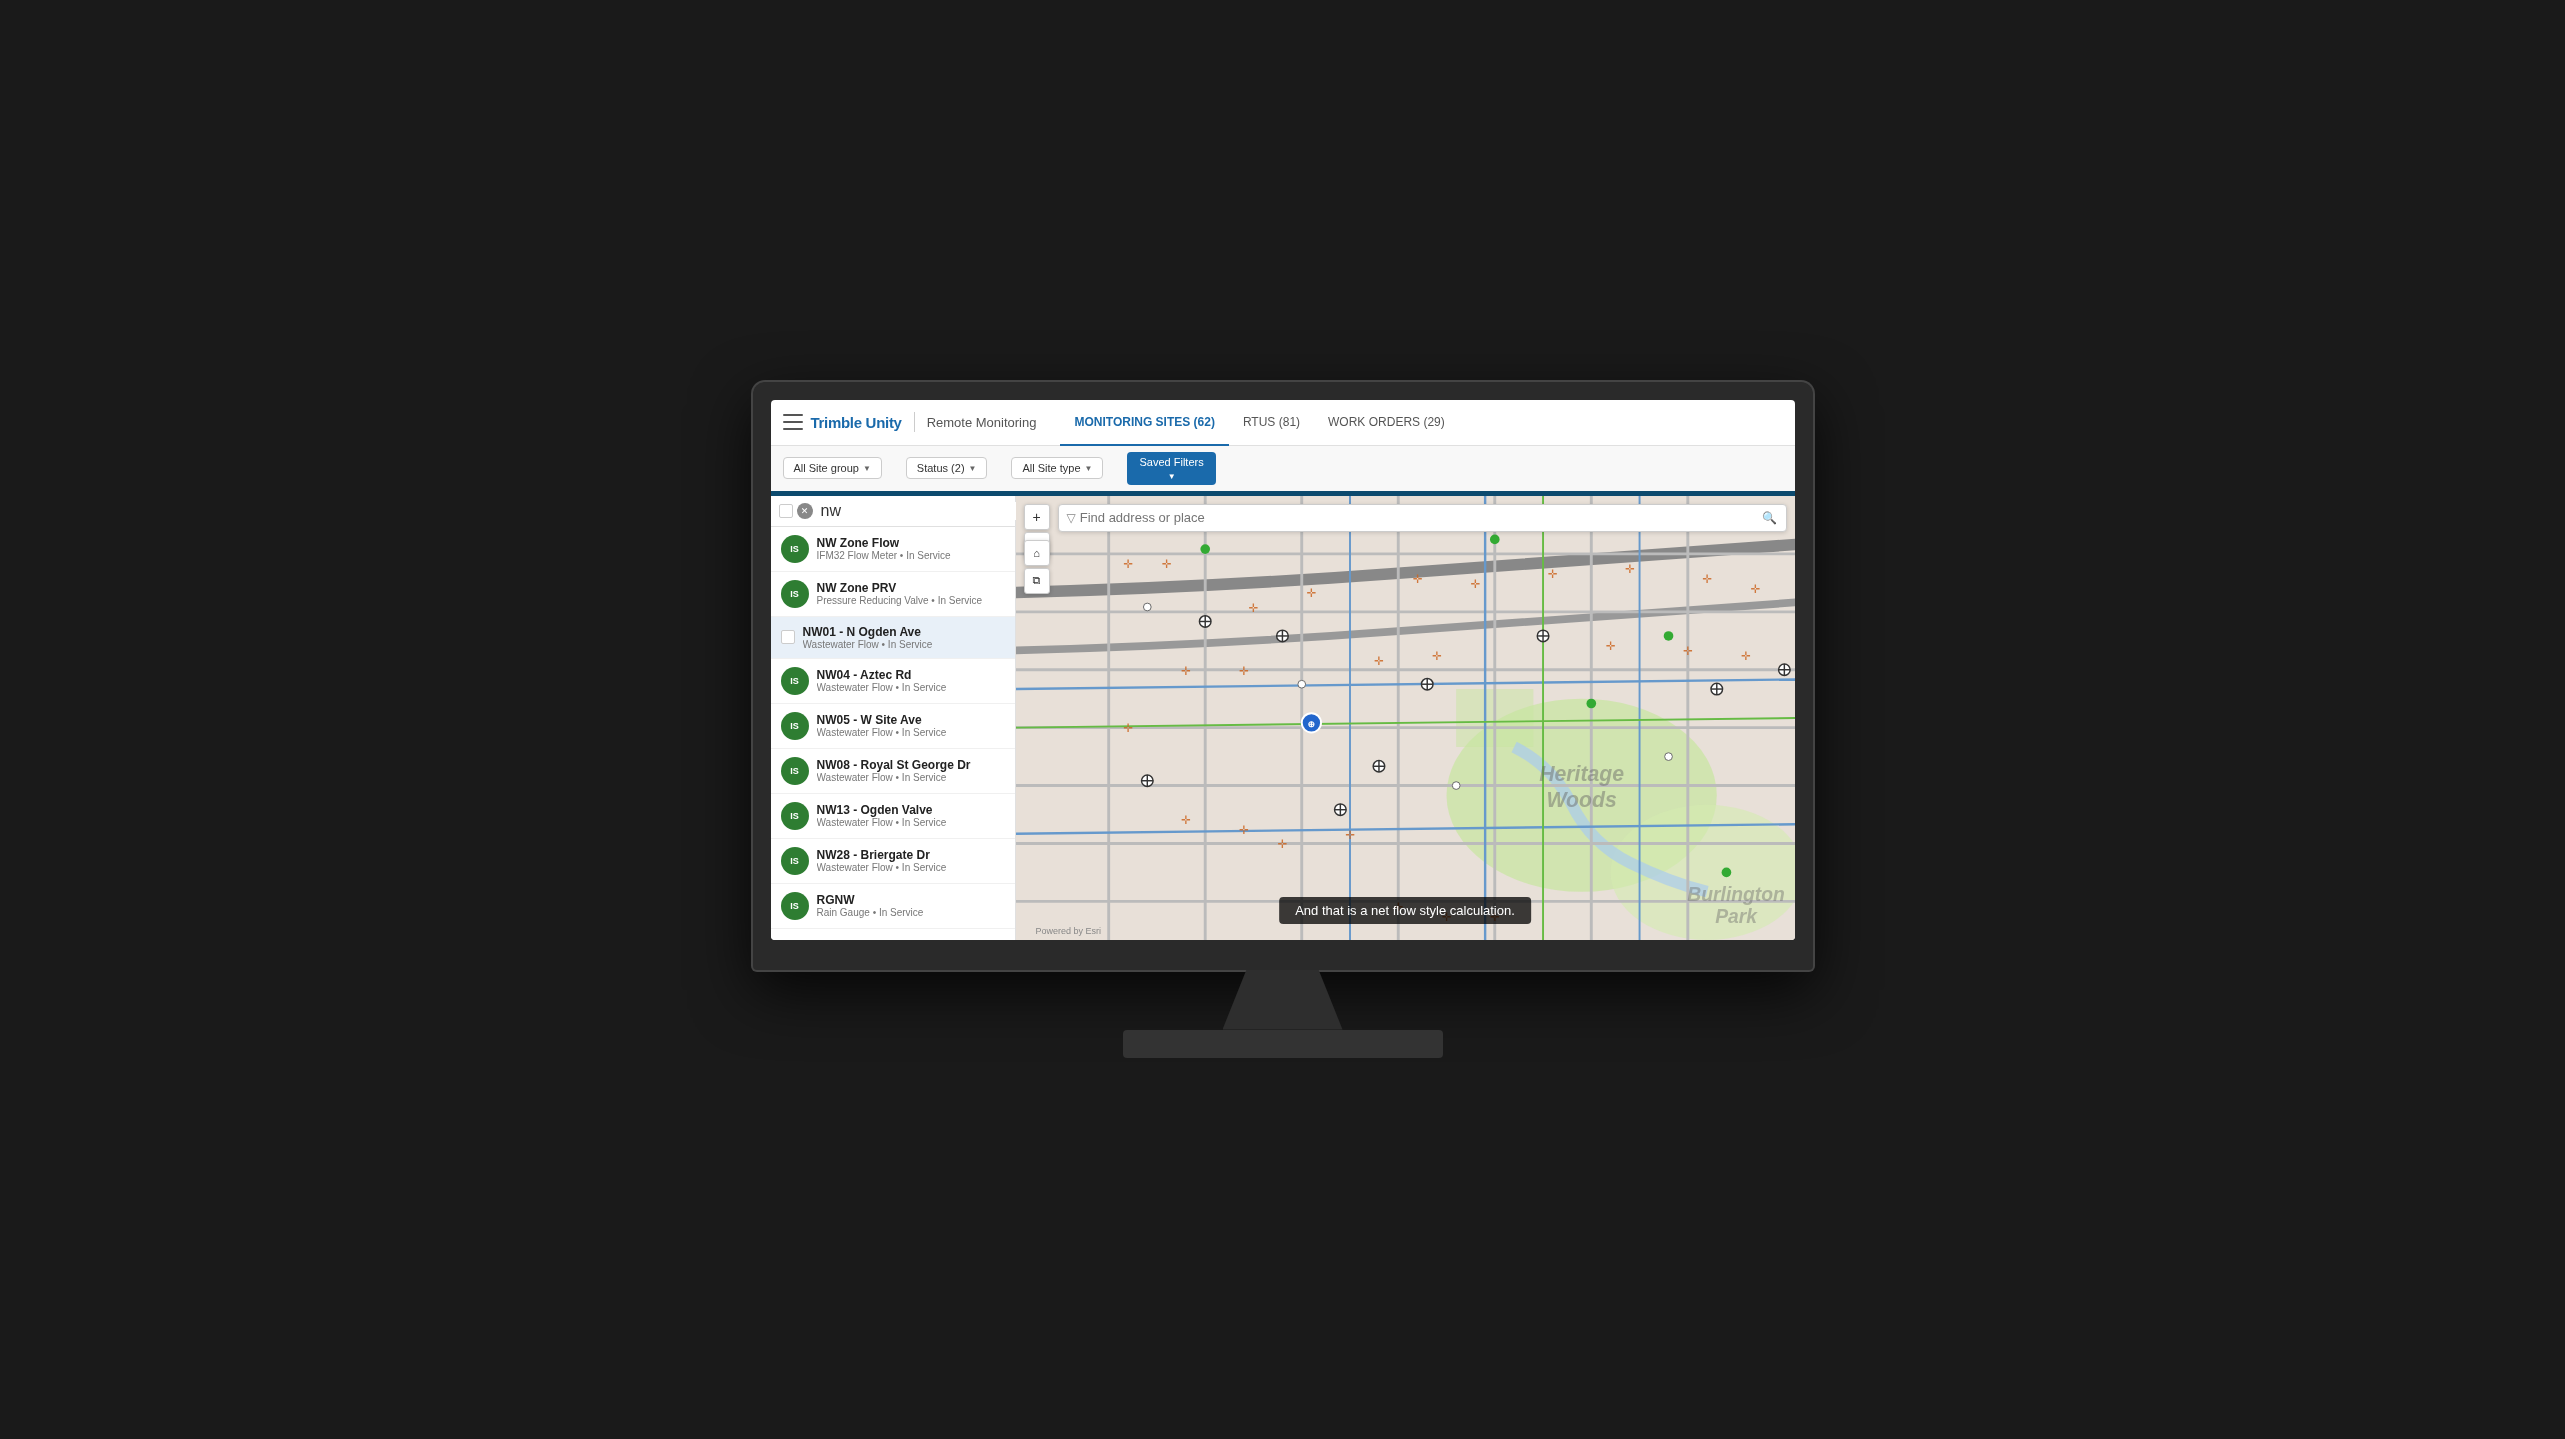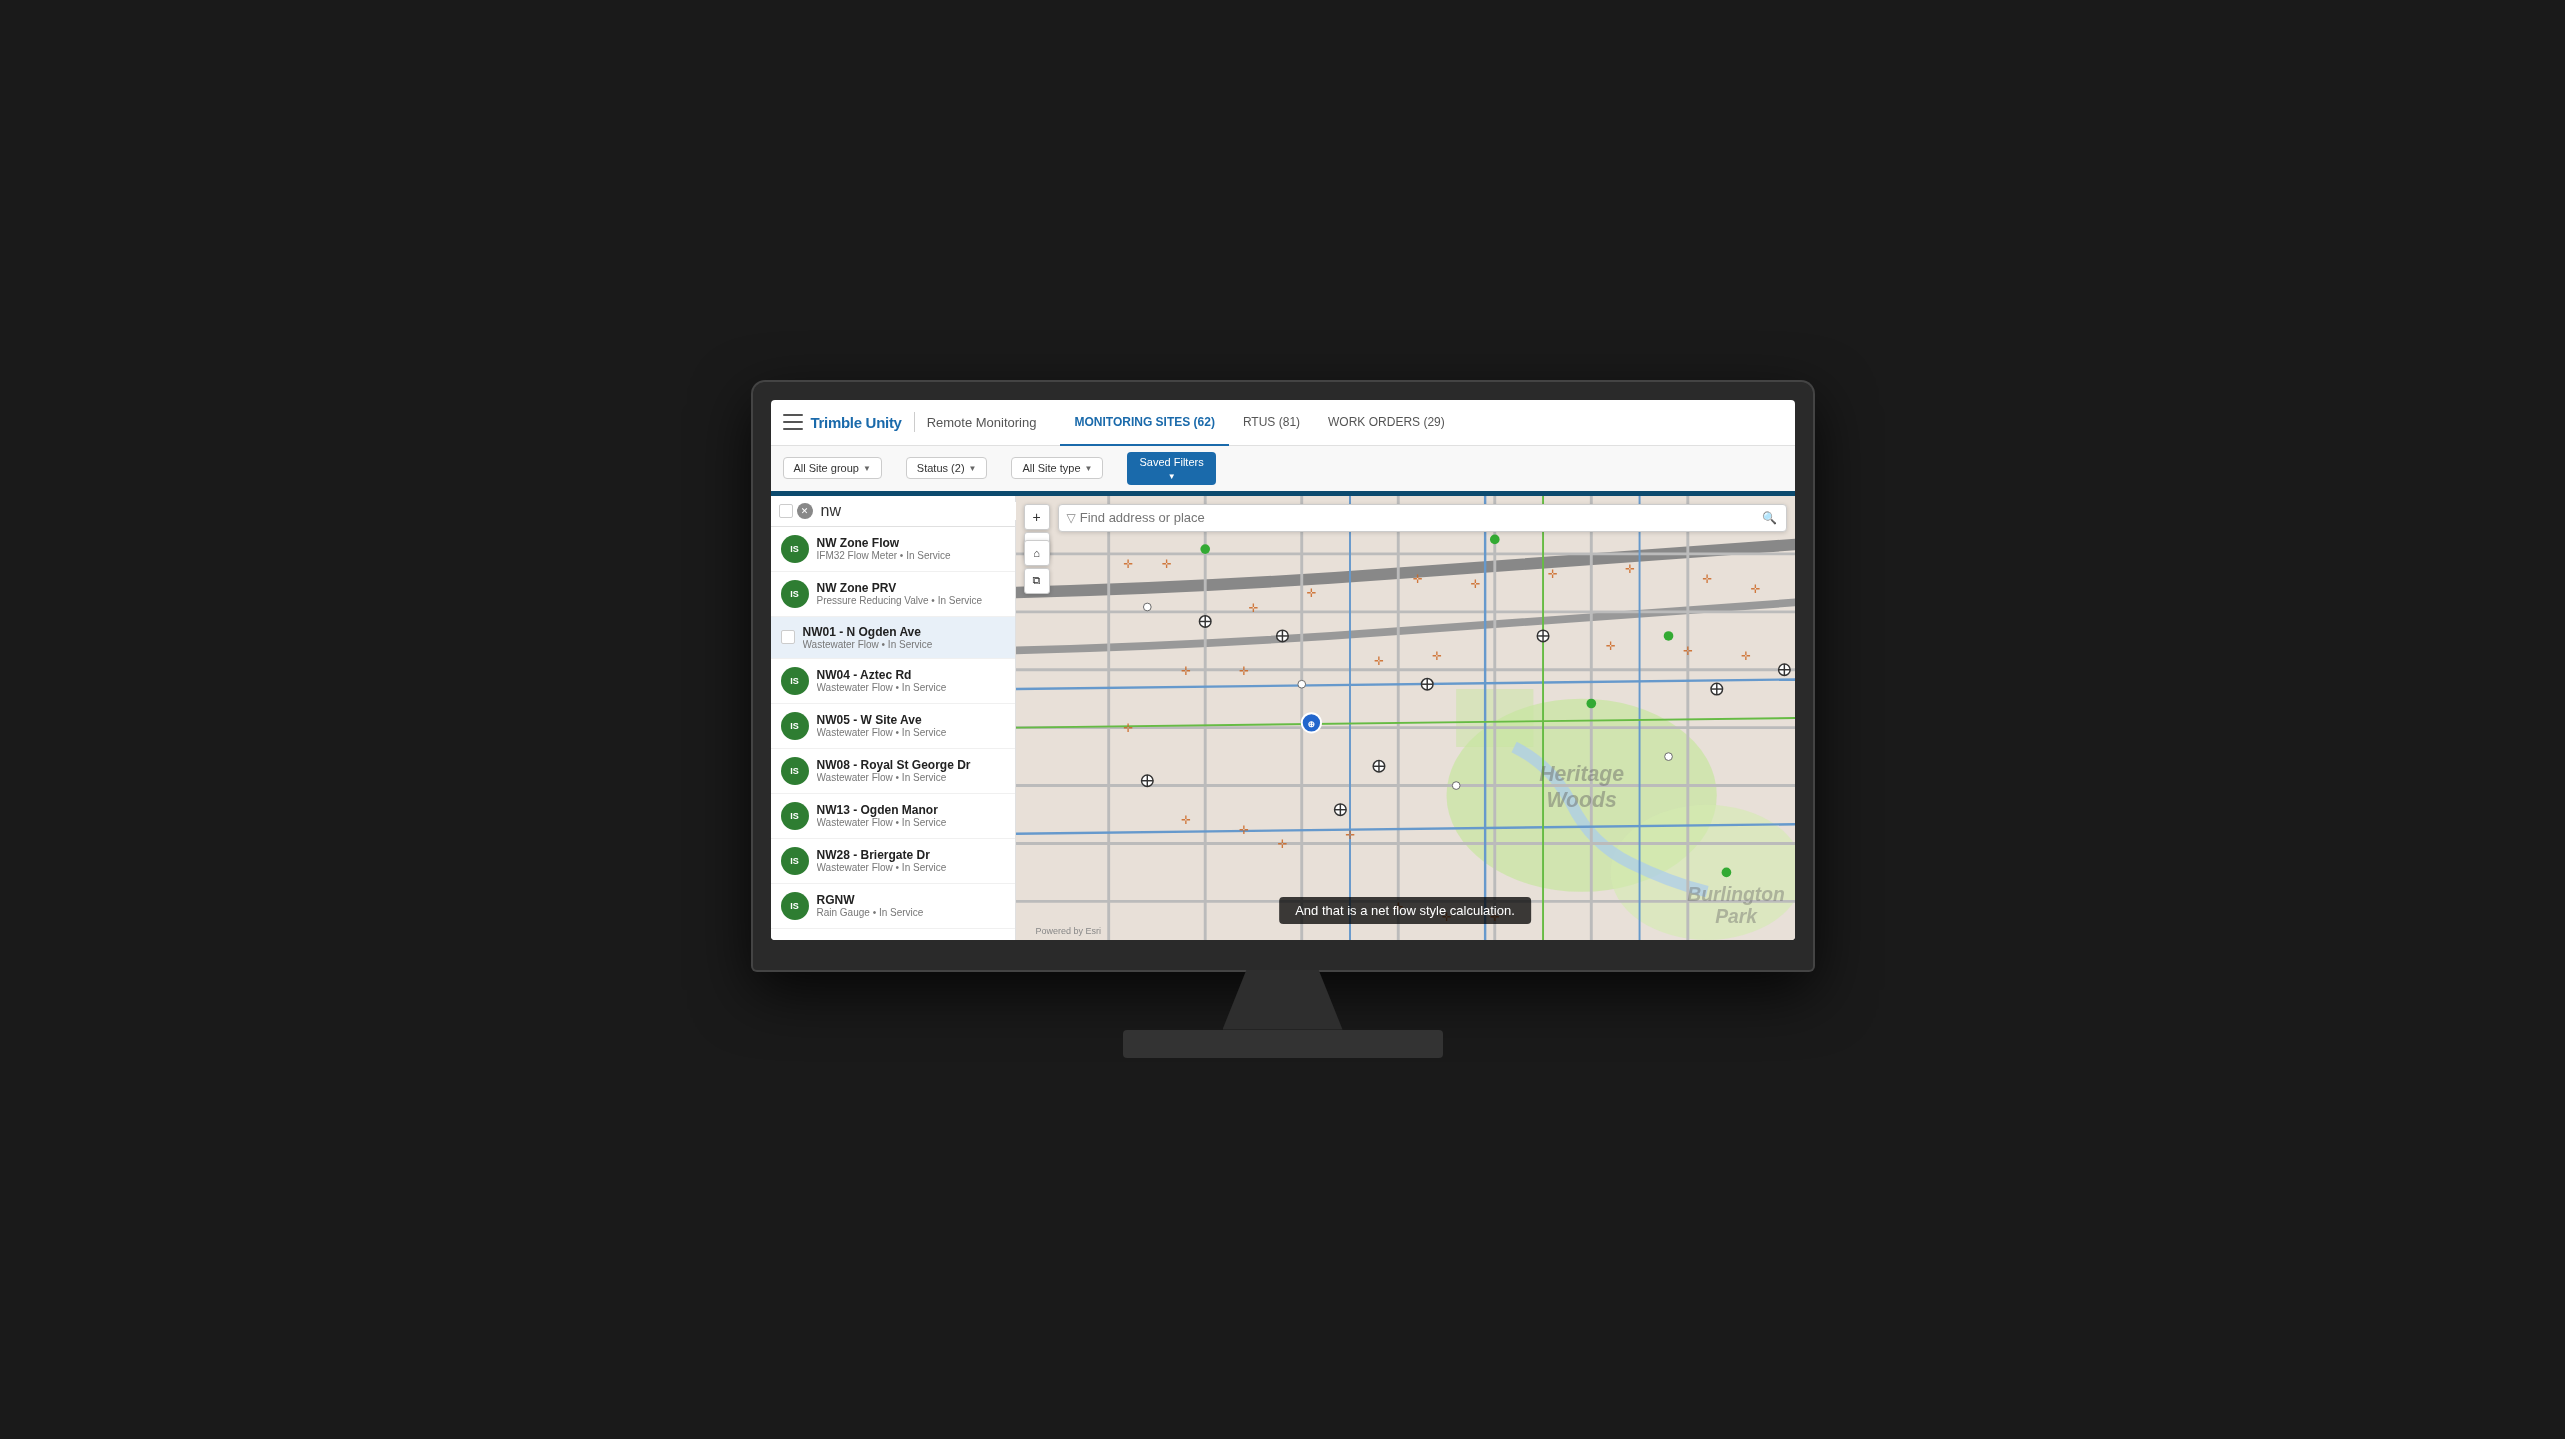--- a/index.html
+++ b/index.html
@@ -489,21 +489,21 @@
                 <div class="site-avatar">IS</div>
                 <div class="site-info">
                   <div class="site-name">NW08 - Royal St George Dr</div>
                   <div class="site-details">Wastewater Flow • In Service</div>
                 </div>
               </div>
 
               <div class="site-item">
                 <div class="site-avatar">IS</div>
                 <div class="site-info">
-                  <div class="site-name">NW13 - Ogden Manor</div>
+                  <div class="site-name">NW13 - Ogden Valve</div>
                   <div class="site-details">Wastewater Flow • In Service</div>
                 </div>
               </div>
 
               <div class="site-item">
                 <div class="site-avatar">IS</div>
                 <div class="site-info">
                   <div class="site-name">NW28 - Briergate Dr</div>
                   <div class="site-details">Wastewater Flow • In Service</div>
                 </div>

